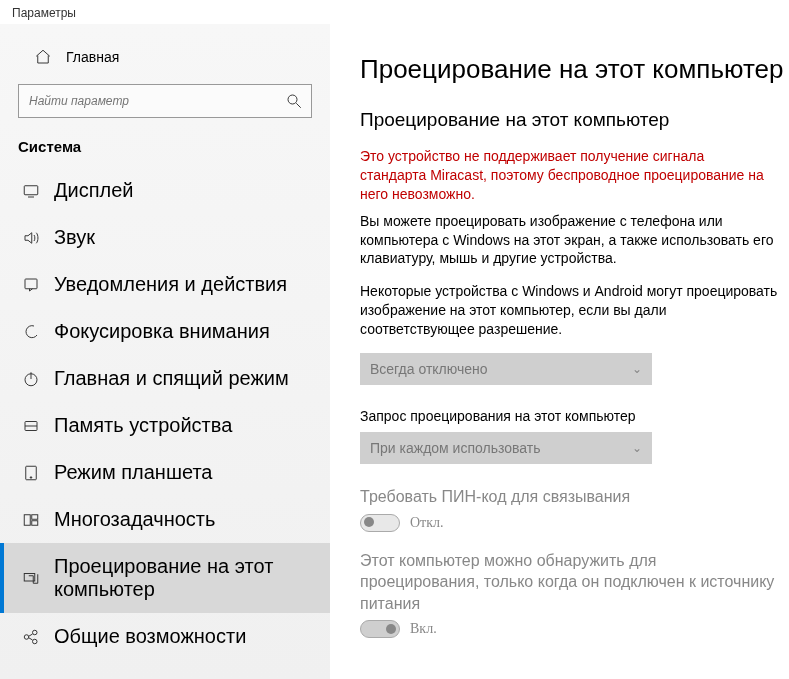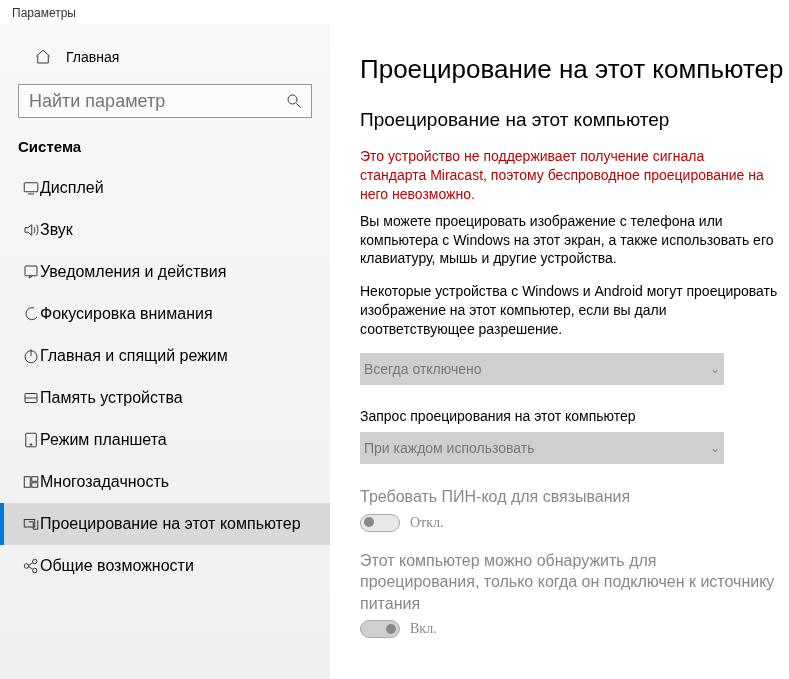--- a/index.html
+++ b/index.html
@@ -62,33 +62,35 @@
     border: 1px solid #999;
     background: #fbfbfb;
     height: 34px;
     padding: 0 8px 0 10px;
   }
   .search input {
     flex: 1;
     border: none;
     background: transparent;
     outline: none;
-    font-size: 18px;
+    font-size: 12px;
+    font-style: italic;
     color: #0c4a6e;
   }
   .category {
     font-weight: 600;
     font-size: 15px;
     padding: 6px 18px 12px 18px;
   }
   .nav-item {
     display: flex;
     align-items: center;
+    gap: 14px;
     padding: 12px 18px 12px 18px;
-    font-size: 16px;
+    font-size: 20px;
     cursor: pointer;
     border-left: 4px solid transparent;
   }
   .nav-item.selected {
     background: #d8d8d8;
     border-left: 4px solid #0078d4;
   }
   .content {
     flex: 1;
     padding: 30px 0 0 30px;
@@ -119,27 +121,27 @@
     max-width: 420px;
   }
   .label-dis {
     font-size: 16px;
     color: #888;
     margin-bottom: 6px;
     max-width: 420px;
     line-height: 1.35;
   }
   .dropdown {
-    width: 364px;
+    width: 292px;
     height: 32px;
     background: #cfcfcf;
     display: flex;
     align-items: center;
     justify-content: space-between;
-    padding: 0 4px;
+    padding: 0 10px;
     color: #777;
     font-size: 14px;
     margin-bottom: 22px;
   }
   .dropdown .chev { font-size: 12px; color: #888; }
   .toggle-row {
     display: flex;
     align-items: center;
     gap: 10px;
     margin-bottom: 18px;

